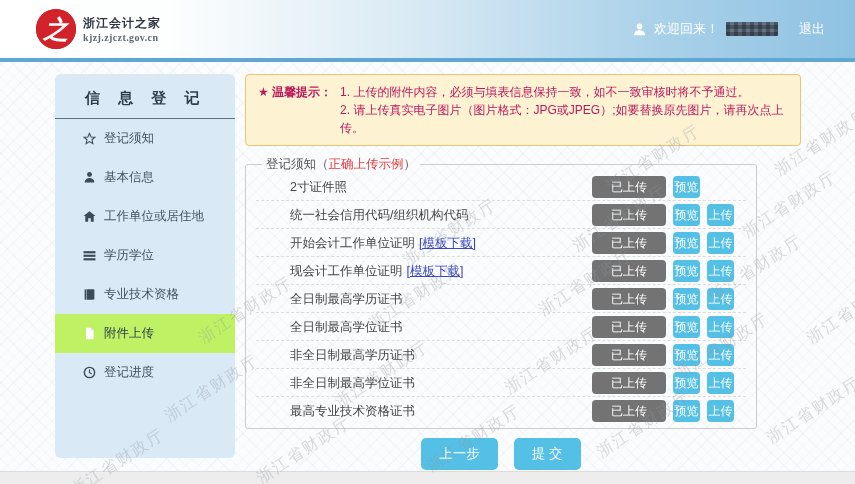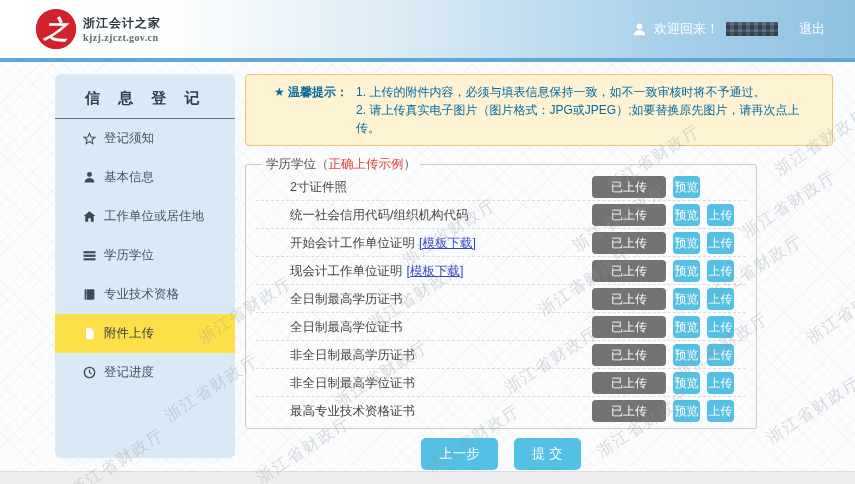--- a/index.html
+++ b/index.html
@@ -34,27 +34,27 @@
       repeating-linear-gradient(90deg,#6d7884 0 4px,#9aa5b0 4px 8px),
       repeating-linear-gradient(0deg,#7a8591 0 4px,#a5b0ba 4px 7px);
     background-blend-mode:multiply;
   }
   .logout{color:#fff;margin-left:14px;cursor:pointer;text-decoration:none;}
   
   .content{display:flex;padding:12px 0 0 55px;position:relative;z-index:1;}
   aside{width:180px;height:384px;background:#d9e9f5;border-radius:6px;flex-shrink:0;}
   .sb-title{padding:15px 0 10px 30px;font-size:15px;font-weight:bold;letter-spacing:7px;color:#303f4e;border-bottom:1px solid #636f7a;}
   .sb-item{display:flex;align-items:center;gap:8px;padding:11px 0 11px 28px;font-size:12.5px;color:#45535e;cursor:pointer;}
-  .sb-item.active{background:#fde047;color:#2e3f4e;}
+  .sb-item.active{background:#bef264;color:#2e3f4e;}
   .sb-item svg{width:13px;height:13px;flex-shrink:0;}
   main{margin-left:10px;width:570px;}
   
   .notice{
     display:flex;width:530px;background:#fdf3d2;border:1px solid #eec272;border-radius:4px;
-    padding:8px 28px;color:#0369a1;font-size:12px;line-height:18px;
+    padding:8px 12px;color:#be185d;font-size:12px;line-height:18px;
   }
   .notice-head{white-space:nowrap;margin-right:8px;font-weight:bold;}
   .notice-lines{flex:1;}
   
   fieldset{margin:10px 0 0 0;width:512px;border:1px solid #cccccc;border-radius:3px;padding:0 10px 4px 10px;box-sizing:border-box;}
   legend{font-size:12.5px;color:#555;padding:0 4px;margin-left:6px;}
   .red-link{color:#e4393c;cursor:pointer;text-decoration:none;margin-top:36px;}
   .row{display:flex;align-items:center;padding:3px 2px 2px 34px;border-bottom:1px dashed #dcdcdc;}
   .row:last-child{border-bottom:none;}
   .row-label{flex:1;font-size:12.5px;color:#444;}
@@ -151,21 +151,21 @@
   <main>
     <div class="notice">
       <div class="notice-head"><span>★</span> <span>温馨提示：</span></div>
       <div class="notice-lines">
         <div>1. 上传的附件内容，必须与填表信息保持一致，如不一致审核时将不予通过。</div>
         <div>2. 请上传真实电子图片（图片格式：JPG或JPEG）;如要替换原先图片，请再次点上传。</div>
       </div>
     </div>
 
     <fieldset>
-      <legend><span>学历学位（</span><a class="red-link">正确上传示例</a><span>）</span></legend>
+      <legend><span>登记须知（</span><a class="red-link">正确上传示例</a><span>）</span></legend>
 
       <div class="row">
         <span class="row-label">2寸证件照</span>
         <span class="row-buttons">
           <button class="btn btn-uploaded">已上传</button>
           <button class="btn btn-preview">预览</button>
         </span>
       </div>
 
       <div class="row">

